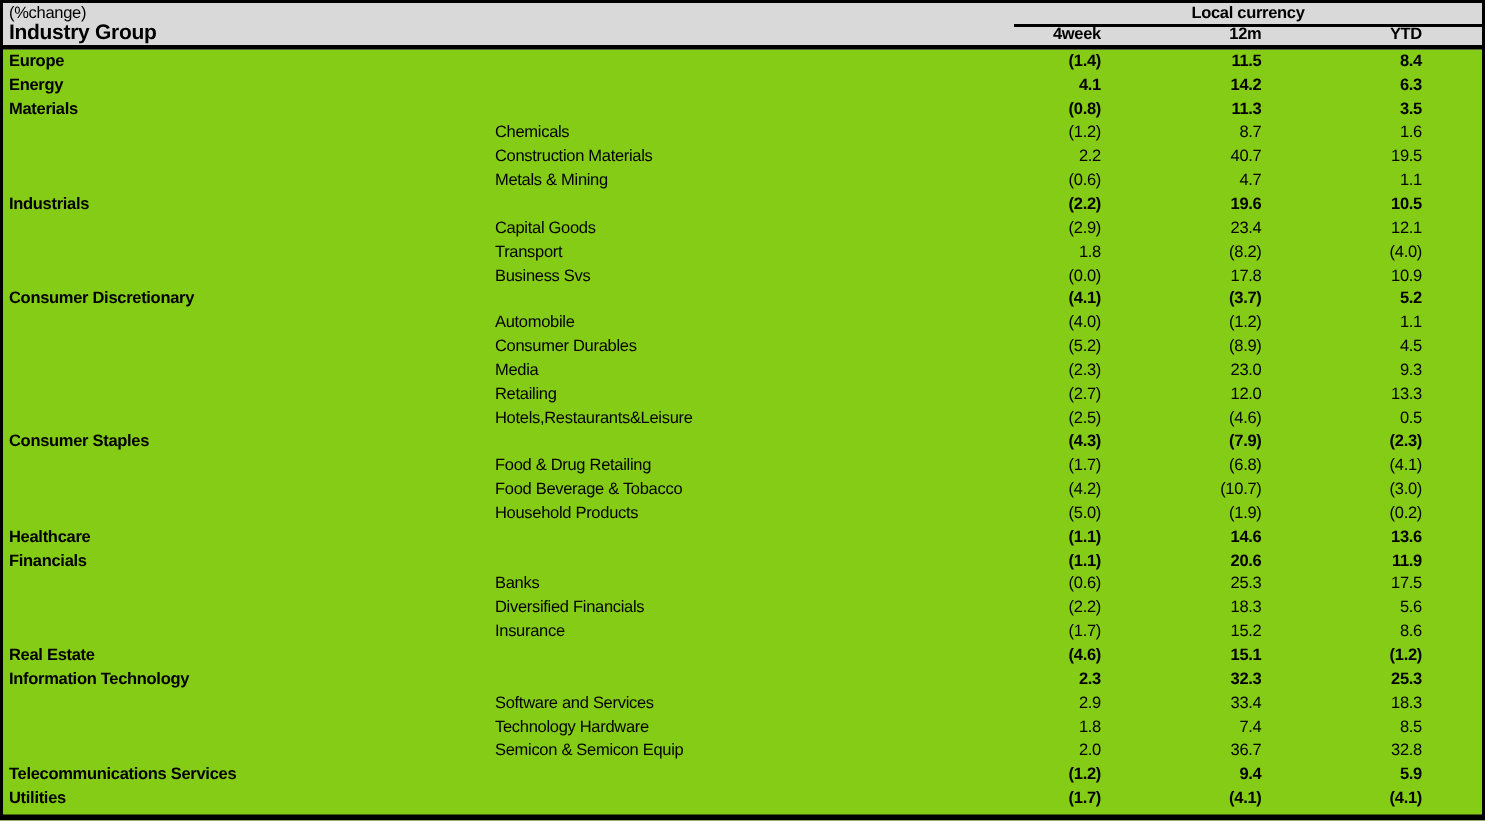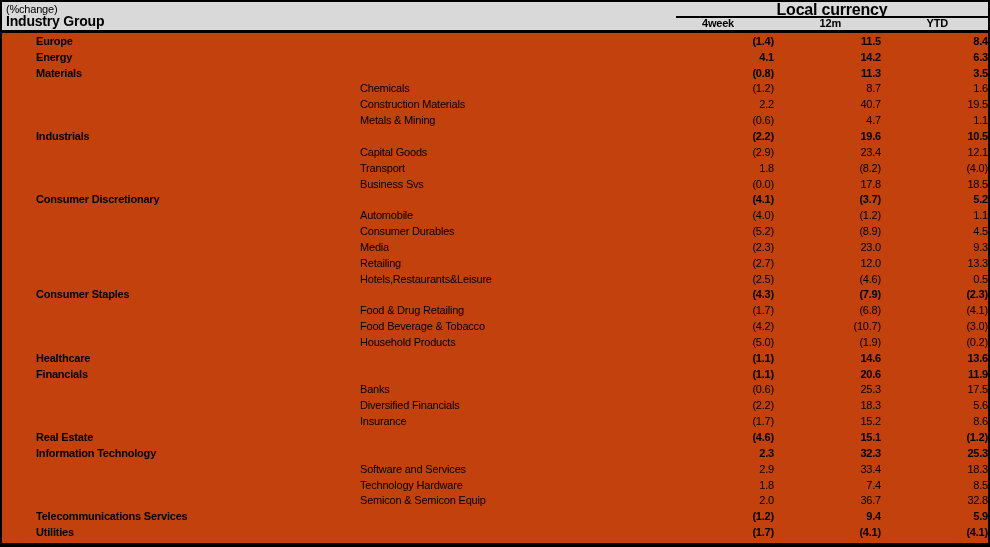--- a/index.html
+++ b/index.html
@@ -4,21 +4,21 @@
 <style>
   * { margin:0; padding:0; box-sizing:border-box; }
   html,body { background:#ffffff; }
   body { font-family:"Liberation Sans", sans-serif; color:#000; }
 
   .table-frame {
     position:relative;
     width:990px; height:547px;
     border:2px solid #000;
     border-bottom:4px solid #000;
-    background:#c2410c;
+    background:#84cc16;
     overflow:hidden;
   }
 
   .table-header {
     position:relative;
     height:31px;
     background:#d9d9d9;
     border-bottom:3px solid #000;
   }
   .pct-change-label {
@@ -27,42 +27,42 @@
   }
   .industry-group-label {
     position:absolute; left:4px; bottom:1px;
     font-size:14px; font-weight:bold; letter-spacing:-0.2px;
   }
   .currency-band {
     position:absolute; left:674px; right:0; top:0;
     height:16px; line-height:15px;
     border-bottom:2px solid #000;
     text-align:center;
-    font-size:16px; font-weight:bold; letter-spacing:-0.2px;
+    font-size:11px; font-weight:bold; letter-spacing:-0.2px;
   }
   .col-heads {
     position:absolute; left:0; right:40px; bottom:1px;
     display:grid;
     grid-template-columns:325px 1fr 107px 107px 107px;
     font-size:11px; font-weight:bold; letter-spacing:-0.2px;margin-left:29px;
   }
   .col-heads .num { text-align:right; }
 
   .table-body {
     display:flex; flex-direction:column;
     height:507px;
   }
   .row {
     flex:1 1 auto;
     display:grid;
     grid-template-columns:325px 1fr 107px 107px 107px;
+    margin-right:40px;
     align-items:center;
     font-size:11px; letter-spacing:-0.2px;
     white-space:nowrap;
-    padding-left:30px;
   }
   .row.bold { font-weight:bold; }
   .cell-group { padding-left:4px; }
   .cell-sub   { padding-left:3px; }
   .cell-num   { text-align:right; }
 </style>
 </head>
 <body>
 
 <div class="table-frame">
@@ -142,21 +142,21 @@
       <div class="cell-sub">Transport</div>
       <div class="cell-num">1.8</div>
       <div class="cell-num">(8.2)</div>
       <div class="cell-num">(4.0)</div>
     </div>
       <div class="row">
       <div class="cell-group"></div>
       <div class="cell-sub">Business Svs</div>
       <div class="cell-num">(0.0)</div>
       <div class="cell-num">17.8</div>
-      <div class="cell-num">18.5</div>
+      <div class="cell-num">10.9</div>
     </div>
       <div class="row bold">
       <div class="cell-group">Consumer Discretionary</div>
       <div class="cell-sub"></div>
       <div class="cell-num">(4.1)</div>
       <div class="cell-num">(3.7)</div>
       <div class="cell-num">5.2</div>
     </div>
       <div class="row">
       <div class="cell-group"></div>

